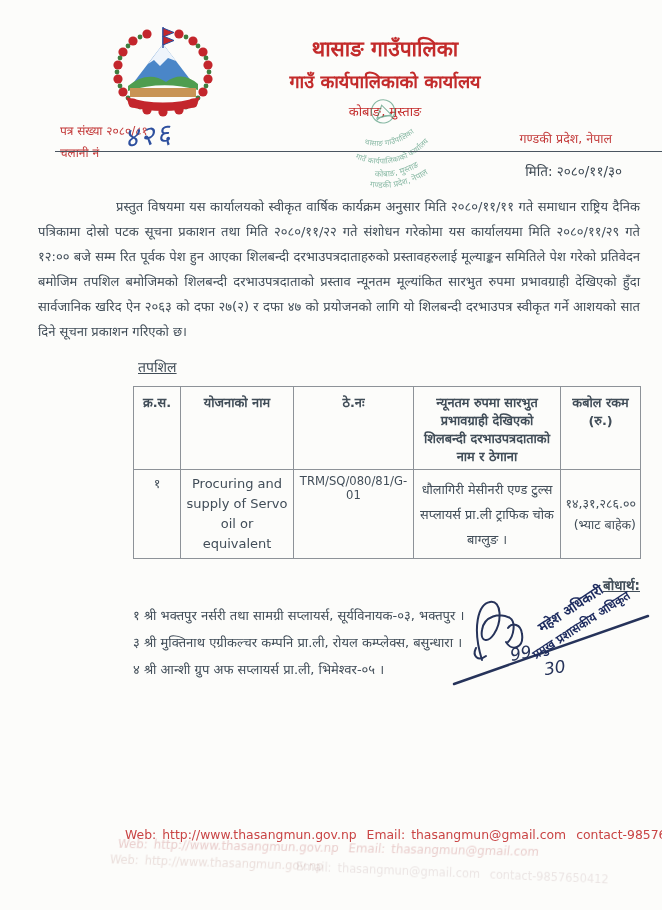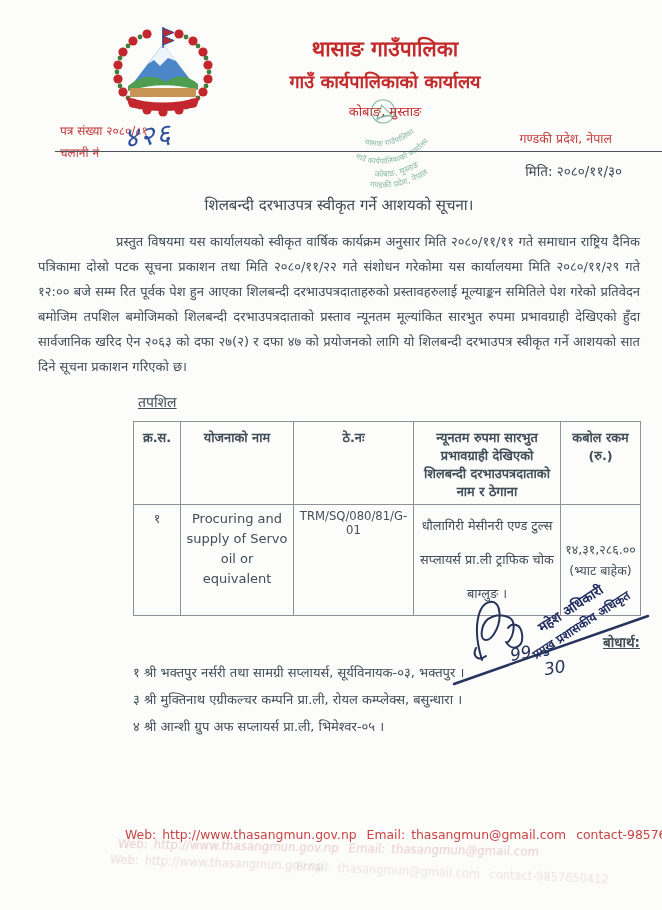--- a/index.html
+++ b/index.html
@@ -29,23 +29,23 @@
   .bodytext { text-align:justify; text-indent:78px; font-size:13px; line-height:25px;
               color:#414d58; margin-bottom:13px; }
   .tapasil { margin-left:100px; font-size:14px; text-decoration:underline; margin-bottom:10px; }
   table.ttable { border-collapse:collapse; margin-left:95px; width:507px; table-layout:fixed;
                  font-size:12.8px; color:#414d58; }
   table.ttable th, table.ttable td { border:1.2px solid #8d9298; padding:4px 4px; text-align:center; }
   table.ttable th { font-weight:600; vertical-align:top; padding-top:6px; }
   .w-sn{width:47px} .w-proj{width:113px} .w-cn{width:120px} .w-bid{width:147px} .w-amt{width:80px}
   td.cell-proj { font-size:13px; line-height:20px; vertical-align:top; padding-top:8px;border-radius:14px; }
   td.cell-cn { font-size:11.6px; vertical-align:top; padding-top:8px; }
-  td.cell-bid { line-height:34px; }
+  td.cell-bid { line-height:25px; }
   td.cell-sn { vertical-align:top; padding-top:8px; }
-  td.cell-amt div { line-height:21px; font-size:12.5px; }
+  td.cell-amt div { line-height:21px; font-size:12.5px;text-align:right; }
   tbody tr { height:88px; }
   .ccblock { margin-top:17px; margin-left:95px; }
   .cc-head { font-weight:bold; font-size:13.5px; text-decoration:underline; margin-bottom:8px;text-align:right; }
   .cc-item { font-size:13px; line-height:27px; }
   
   .sig { position:absolute; left:452px; top:578px; width:205px; height:118px; }
   .officer { position:absolute; left:498px; top:648px; width:185px; text-align:center;
              transform:rotate(-33deg); transform-origin:left center;
              color:#1c2a5e; font-weight:bold; }
   .officer .o-name { font-size:13.5px; }
@@ -154,21 +154,20 @@
   </div>
 
   <div class="rule"></div>
 
   <div class="dateline">
     <span>मिति:</span>
     <span>२०८०/११/३०</span>
   </div>
 
   <div class="content">
-    <div class="subject">शिलबन्दी दरभाउपत्र स्वीकृत गर्ने आशयको सूचना।</div>
     <p class="bodytext">प्रस्तुत विषयमा यस कार्यालयको स्वीकृत वार्षिक कार्यक्रम अनुसार मिति २०८०/११/११ गते समाधान राष्ट्रिय दैनिक पत्रिकामा दोस्रो पटक सूचना प्रकाशन तथा मिति २०८०/११/२२ गते संशोधन गरेकोमा यस कार्यालयमा मिति २०८०/११/२९ गते १२:०० बजे सम्म रित पूर्वक पेश हुन आएका शिलबन्दी दरभाउपत्रदाताहरुको प्रस्तावहरुलाई मूल्याङ्कन समितिले पेश गरेको प्रतिवेदन बमोजिम तपशिल बमोजिमको शिलबन्दी दरभाउपत्रदाताको प्रस्ताव न्यूनतम मूल्यांकित सारभुत रुपमा प्रभावग्राही देखिएको हुँदा सार्वजानिक खरिद ऐन २०६३ को दफा २७(२) र दफा ४७ को प्रयोजनको लागि यो शिलबन्दी दरभाउपत्र स्वीकृत गर्ने आशयको सात दिने सूचना प्रकाशन गरिएको छ।</p>
 
     <div class="tapasil">तपशिल</div>
 
     <table class="ttable">
       <thead>
         <tr>
           <th class="w-sn">क्र.स.</th>
           <th class="w-proj">योजनाको नाम</th>
           <th class="w-cn">ठे.नः</th>

